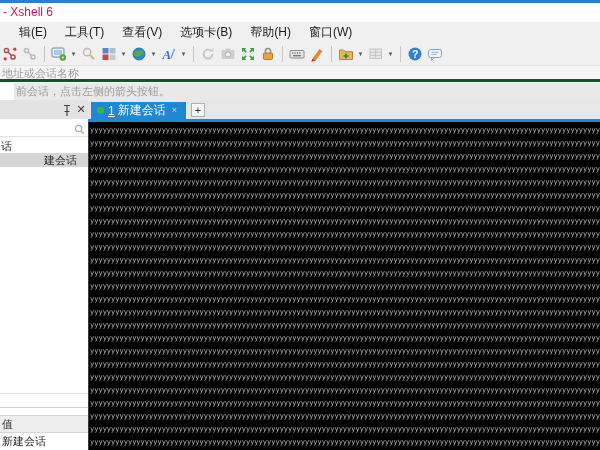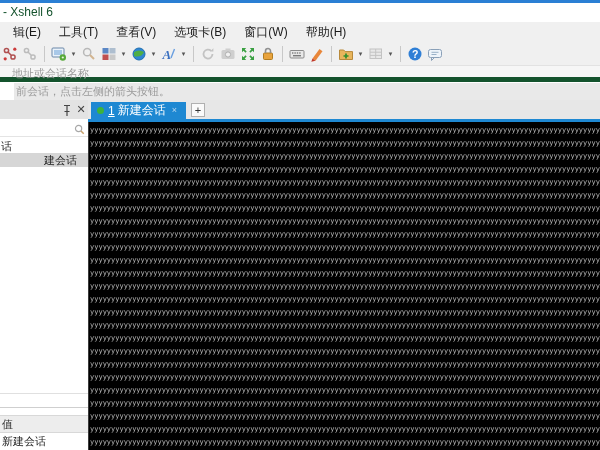--- a/index.html
+++ b/index.html
@@ -6,38 +6,38 @@
   body{
     width:600px;height:450px;overflow:hidden;position:relative;
     font-family:"Liberation Sans",sans-serif;background:#ffffff;
     -webkit-font-smoothing:antialiased;
   }
   .abs{position:absolute;}
   
   #top-strip{top:0;left:0;width:600px;height:3px;background:#2a7fd4;}
   
   #titlebar{top:3px;left:0;width:596px;height:19px;background:#ffffff;
-    font-size:12px;color:#14532d;line-height:19px;padding-left:3px;box-sizing:border-box;}
+    font-size:12px;color:#be185d;line-height:19px;padding-left:3px;box-sizing:border-box;}
   
   #menubar{top:22px;left:0;width:600px;height:20px;background:#f0f0f0;
     display:flex;align-items:center;font-size:12px;color:#1a1a1a;}
   .menu-item{padding:0 9px;height:20px;line-height:20px;white-space:nowrap;}
-  .menu-item:first-child{padding-left:14px;margin-left:-1px;}
+  .menu-item:first-child{padding-left:20px;margin-left:-1px;}
   
   #toolbar{top:42px;left:0;width:600px;height:24px;background:#f0f0f0;
     border-bottom:1px solid #e2e2e2;display:flex;align-items:center;box-sizing:border-box;padding-left:0;}
   .tb-icon{width:18px;height:18px;display:flex;align-items:center;justify-content:center;flex:none;margin:0 1px;}
   .tb-icon svg{width:16px;height:16px;display:block;}
   .tb-icon.disabled{opacity:.75;}
   .tb-dd{width:9px;font-size:7px;color:#555;text-align:center;flex:none;margin-right:1px;}
   .tb-sep{width:1px;height:16px;background:#c8c8c8;margin:0 4px;flex:none;}
   
   #addressbar{top:66px;left:0;width:600px;height:16px;background:#f6f6f6;
-    border-bottom:5px solid #14532d;box-sizing:border-box;
-    font-size:11px;color:#9a9a9a;line-height:15px;padding-left:12px;}
+    border-bottom:3px solid #14532d;box-sizing:border-box;
+    font-size:11px;color:#9a9a9a;line-height:15px;padding-left:2px;}
   
   #inforow{top:83px;left:14px;width:600px;height:17px;background:#e9e9e9;
     font-size:11px;color:#9a9a9a;line-height:17px;padding-left:2px;box-sizing:border-box;}
   
   #tabbar{top:100px;left:0;width:600px;height:19px;background:#e7e7e7;}
   #panel-header{position:absolute;left:0;top:0;width:88px;height:19px;background:#e3e3e3;}
   #panel-pin{position:absolute;left:62px;top:3px;width:10px;height:13px;}
   #panel-close{position:absolute;left:75px;top:1px;width:12px;height:16px;
     font-size:11px;color:#444;text-align:center;line-height:16px;}
   #active-tab{position:absolute;left:91px;top:2px;width:95px;height:17px;
@@ -78,22 +78,22 @@
 
 <div id="titlebar" class="abs">
   <span>- Xshell 6</span>
 </div>
 
 <div id="menubar" class="abs">
     <div class="menu-item">辑(E)</div>
     <div class="menu-item">工具(T)</div>
     <div class="menu-item">查看(V)</div>
     <div class="menu-item">选项卡(B)</div>
+    <div class="menu-item">帮助(H)</div>
     <div class="menu-item">窗口(W)</div>
-    <div class="menu-item">帮助(H)</div>
   </div>
 
 <div id="toolbar" class="abs">
     <div class="tb-icon">
       <svg viewBox="0 0 16 16">
         <g fill="none" stroke="#b05050" stroke-width="1.5">
           <circle cx="4.5" cy="4.5" r="2.1"></circle>
           <circle cx="11" cy="11" r="2.1"></circle>
           <path d="M6 6 L9.5 9.5"></path>
         </g>

